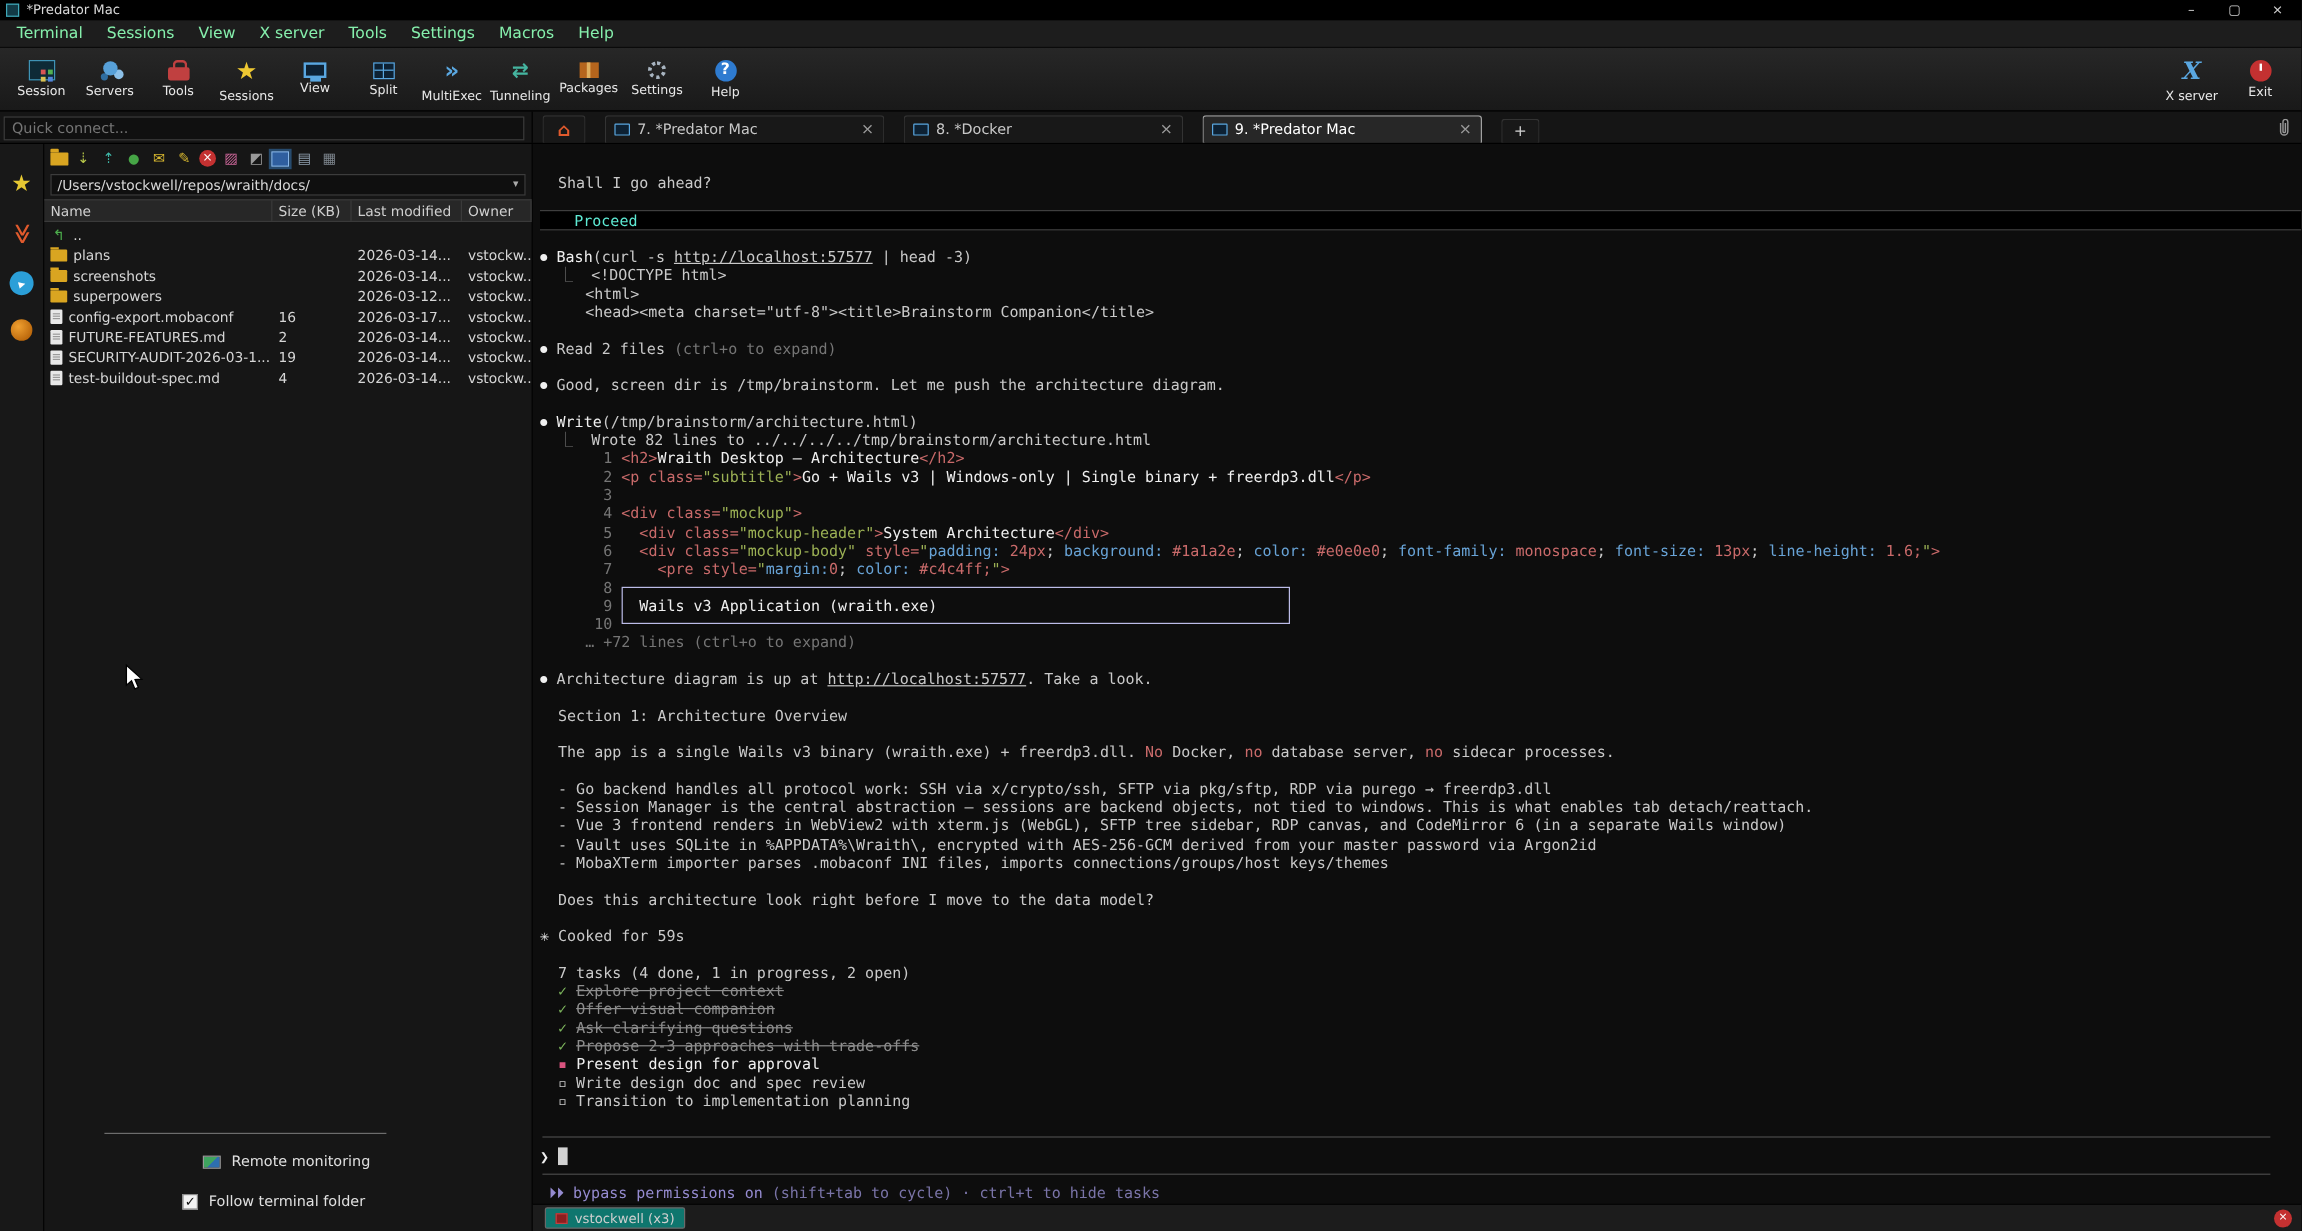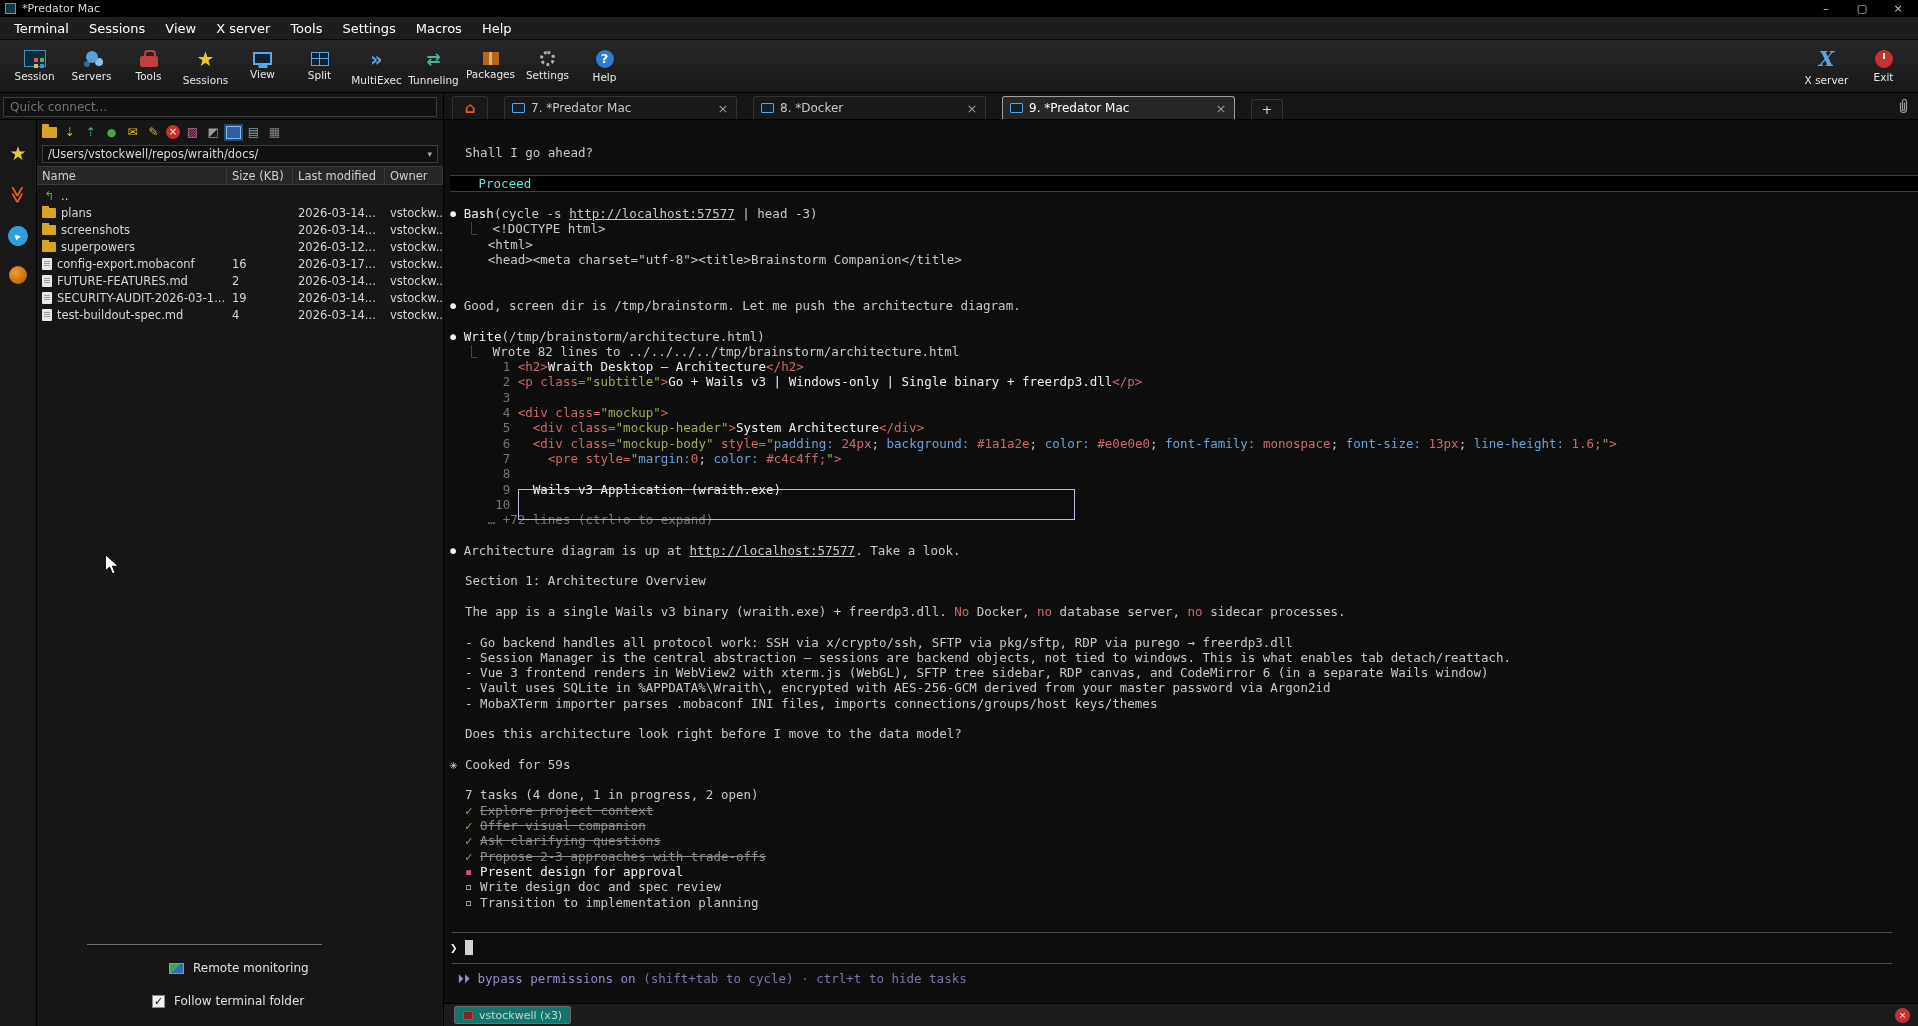--- a/index.html
+++ b/index.html
@@ -7,21 +7,21 @@
 .app{width:1918px;height:1026px;display:flex;flex-direction:column;position:relative}
 
 
 .titlebar{height:17px;background:#000;display:flex;align-items:center;padding:0 5px;color:#d8d8d8;font-size:11px;gap:6px;flex:none}
 .app-icon{width:11px;height:11px;background:#123a46;border:1px solid #3fa8b8;flex:none}
 .tb-spacer{flex:1}
 .wc{width:30px;text-align:center;color:#cfcfcf;font-size:11px;line-height:17px}
 .wc-min::before{content:"–"} .wc-max::before{content:"▢"} .wc-close::before{content:"×"}
 
 
-.menubar{height:23px;background:#1d1d1d;border-bottom:1px solid #0a0a0a;display:flex;align-items:center;color:#ffffff;font-size:13px;padding-left:4px;flex:none}
+.menubar{height:23px;background:#1d1d1d;border-bottom:1px solid #0a0a0a;display:flex;align-items:center;color:#86efac;font-size:13px;padding-left:4px;flex:none}
 .menu-item{padding:2px 10px}
 
 
 .toolbar{height:53px;background:linear-gradient(#272727,#191919);display:flex;align-items:center;padding:0 6px;border-bottom:1px solid #000;flex:none}
 #toolbar-left{display:flex}
 #toolbar-right{display:flex;margin-left:auto}
 .tool{width:57px;height:48px;display:flex;flex-direction:column;align-items:center;justify-content:center;gap:3px;color:#e8e8e8;font-size:10.5px}
 .tlabel{white-space:nowrap}
 .ticon{height:24px;width:34px;display:flex;align-items:center;justify-content:center;position:relative}
 .ti-session{width:22px;height:17px;background:#0e2a36;border:1px solid #3f93b5}
@@ -369,25 +369,26 @@
       </div>
     </div>
 
     <div class="termcol">
       <div class="terminal">
         <div id="term-lines">
             <div class="t-line"><span class="c-fg">  Shall I go ahead?</span></div>
             <div class="t-line"> </div>
             <div class="t-proceed"> Proceed</div>
             <div class="t-line"> </div>
-            <div class="t-line"><span class="c-wh">⏺ </span><span class="c-wh">Bash</span><span class="c-fg">(cycle -s </span><span class="c-fg c-ul">http://localhost:57577</span><span class="c-fg"> | head -3)</span></div>
+            <div class="t-line"><span class="c-wh">⏺ </span><span class="c-wh">Bash</span><span class="c-fg">(curl -s </span><span class="c-fg c-ul">http://localhost:57577</span><span class="c-fg"> | head -3)</span></div>
             <div class="t-line"><span class="c-gy">  ⎿  </span><span class="c-fg">&lt;!DOCTYPE html&gt;</span></div>
             <div class="t-line"><span class="c-fg">     &lt;html&gt;</span></div>
             <div class="t-line"><span class="c-fg">     &lt;head&gt;&lt;meta charset="utf-8"&gt;&lt;title&gt;Brainstorm Companion&lt;/title&gt;</span></div>
             <div class="t-line"> </div>
+            <div class="t-line"><span class="c-wh">⏺ </span><span class="c-fg">Read 2 files </span><span class="c-gy">(ctrl+o to expand)</span></div>
             <div class="t-line"> </div>
             <div class="t-line"><span class="c-wh">⏺ </span><span class="c-fg">Good, screen dir is /tmp/brainstorm. Let me push the architecture diagram.</span></div>
             <div class="t-line"> </div>
             <div class="t-line"><span class="c-wh">⏺ </span><span class="c-wh">Write</span><span class="c-fg">(/tmp/brainstorm/architecture.html)</span></div>
             <div class="t-line"><span class="c-gy">  ⎿  </span><span class="c-fg">Wrote 82 lines to ../../../../tmp/brainstorm/architecture.html</span></div>
             <div class="t-line"><span class="c-gy">       1 </span><span class="c-rd">&lt;h2&gt;</span><span class="c-wh">Wraith Desktop — Architecture</span><span class="c-rd">&lt;/h2&gt;</span></div>
             <div class="t-line"><span class="c-gy">       2 </span><span class="c-rd">&lt;p class=</span><span class="c-gn">"subtitle"</span><span class="c-rd">&gt;</span><span class="c-wh">Go + Wails v3 | Windows-only | Single binary + freerdp3.dll</span><span class="c-rd">&lt;/p&gt;</span></div>
             <div class="t-line"><span class="c-gy">       3</span></div>
             <div class="t-line"><span class="c-gy">       4 </span><span class="c-rd">&lt;div class=</span><span class="c-gn">"mockup"</span><span class="c-rd">&gt;</span></div>
             <div class="t-line"><span class="c-gy">       5 </span><span class="c-fg">  </span><span class="c-rd">&lt;div class=</span><span class="c-gn">"mockup-header"</span><span class="c-rd">&gt;</span><span class="c-wh">System Architecture</span><span class="c-rd">&lt;/div&gt;</span></div>

